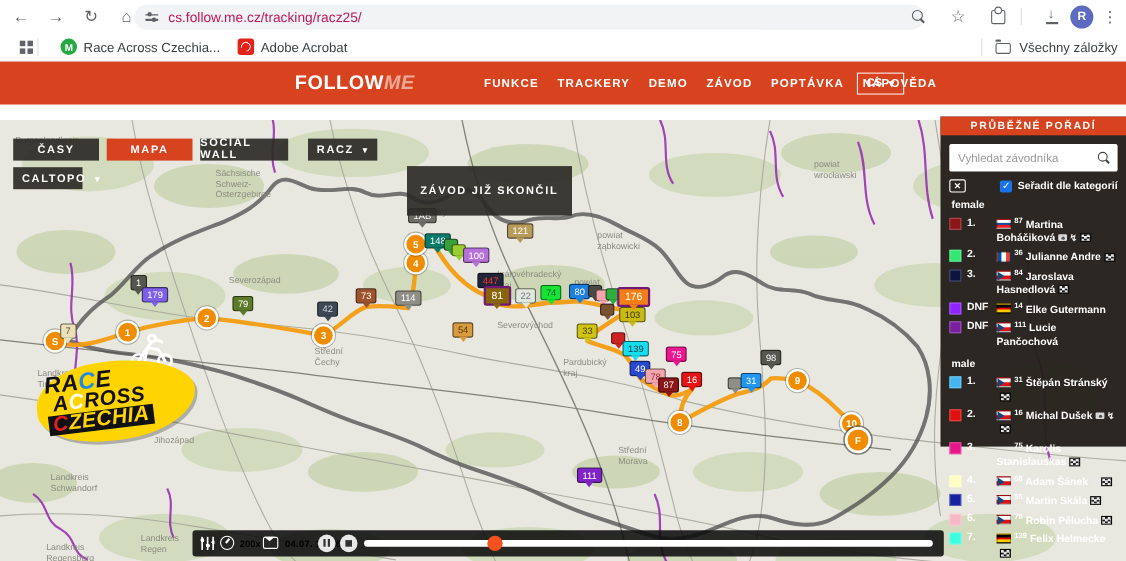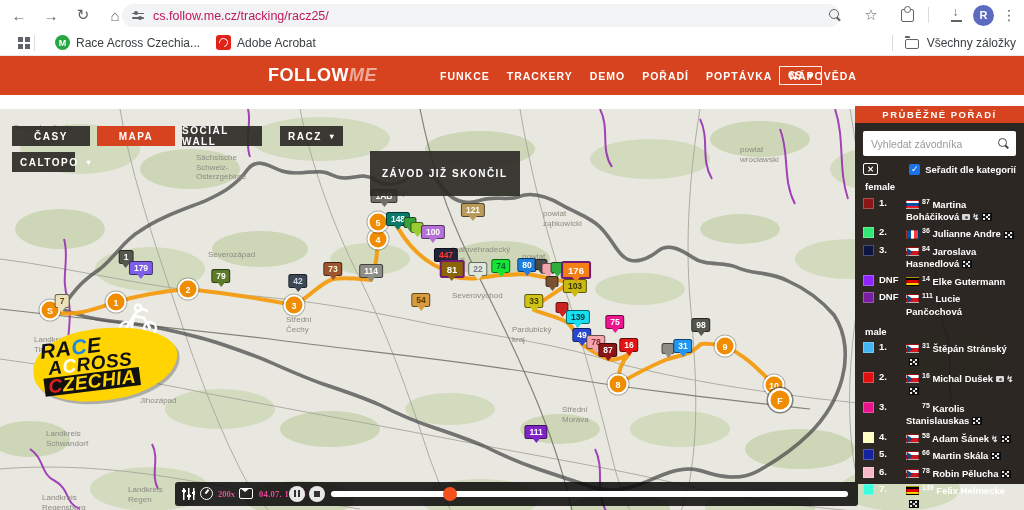--- a/index.html
+++ b/index.html
@@ -52,32 +52,32 @@
   .nav-menu { position:absolute; left:440px; display:flex; align-items:center; gap:17px; }
   .nav-item { color:#fff; font-size:10.5px; font-weight:bold; letter-spacing:1px; cursor:pointer; }
   .lang-box { position:absolute; left:779px; border:1px solid rgba(255,255,255,.9); color:#fff; font-size:10px; font-weight:bold; padding:3px 8px; display:flex; gap:6px; align-items:center; }
 
   
   .map { position:absolute; top:109px; left:0; width:1024px; height:415px; background:#e9e8e0; overflow:hidden; }
   .map svg.base { position:absolute; inset:0; }
   .rlabel { position:absolute; font-size:8px; line-height:1.2; color:#8b8b80; white-space:pre-line; z-index:2; }
   .cp { position:absolute; width:17px; height:17px; border-radius:50%; background:#f08c00; color:#fff; font-size:9px; font-weight:bold; display:flex; align-items:center; justify-content:center; box-shadow:0 0 0 2px #fff, 0 0 0 3px rgba(0,0,0,.25); transform:translate(-50%,-50%); z-index:4; }
   .cp.fin { width:19px; height:19px; box-shadow:0 0 0 2.5px #fff, 0 0 0 4px rgba(40,40,40,.55); }
-  .mk { position:absolute; transform:translateX(-50%); padding:1px 4px; min-width:13px; min-height:11px; font-size:8.5px; font-weight:bold; text-align:center; border:1px solid rgba(0,0,0,.55); border-radius:2.5px; z-index:5; line-height:1.2; cursor:pointer; }
+  .mk { position:absolute; transform:translateX(-50%); padding:1px 4px; min-width:13px; min-height:11px; font-size:8.5px; font-weight:normal; text-align:center; border:1px solid rgba(0,0,0,.55); border-radius:2.5px; z-index:5; line-height:1.2; cursor:pointer; }
   .mk:after { content:''; position:absolute; left:50%; bottom:-5px; transform:translateX(-50%); border:4px solid transparent; border-top:5px solid var(--mc); border-bottom:0; }
   .mk.hl { border:2px solid #701a75; font-size:9.5px; padding:1.5px 5px; z-index:6; }
 
   
   .ctl { position:absolute; z-index:16; background:rgba(45,42,38,.92); color:#fff; font-size:10px; font-weight:bold; letter-spacing:1.5px; height:20px; display:flex; align-items:center; justify-content:center; cursor:pointer; }
   .ctl.active { background:#d8431f; }
   .ctl .chev { margin-left:8px; font-size:8px; }
   .status-badge { position:absolute; left:370px; top:42px; z-index:16; background:rgba(45,42,38,.92); color:#fff; font-size:10px; font-weight:bold; letter-spacing:1.5px; padding:17px 12px; }
 
   
-  .sidebar { position:absolute; top:106px; left:855px; width:169px; height:378px; background:rgba(36,31,27,.96); z-index:20; }
+  .sidebar { position:absolute; top:106px; left:855px; width:169px; height:300px; background:rgba(36,31,27,.96); z-index:20; }
   .sb-head { height:17px; background:#d8431f; color:#fff; font-size:9.5px; font-weight:bold; letter-spacing:1.5px; display:flex; align-items:center; justify-content:center; }
   .sb-body { padding:8px 8px 0 8px; }
   .sb-search { position:relative; }
   .sb-search input { width:100%; height:25px; border:0; border-radius:2px; background:#fff; font-size:10.5px; padding:0 24px 0 8px; color:#333; font-family:inherit; }
   .sb-search input::placeholder { color:#9a9a9a; }
   .s-mag { position:absolute; right:7px; top:7px; width:11px; height:11px; }
   .s-mag:before { content:''; position:absolute; width:7px; height:7px; border:1.5px solid #444; border-radius:50%; }
   .s-mag:after { content:''; position:absolute; width:4px; height:1.5px; background:#444; transform:rotate(45deg); top:8px; left:6.5px; }
   .sb-tools { display:flex; align-items:center; justify-content:space-between; margin:7px 0 4px 0; }
   .clear-ic { width:15px; height:12px; border:1.6px solid #fff; border-radius:2px; color:#fff; font-size:8px; font-weight:bold; display:flex; align-items:center; justify-content:center; cursor:pointer; }
@@ -106,21 +106,21 @@
   .race-logo { position:absolute; left:28px; top:300px; width:160px; height:115px; z-index:15; }
   .blob { position:absolute; left:5px; top:28px; width:145px; height:72px; background:#ffd400; border-radius:48% 60% 55% 50%/55% 50% 60% 48%; transform:rotate(-7deg); box-shadow:2px 3px 0 rgba(0,0,0,.25); }
   .blob-txt { position:absolute; left:14px; top:36px; transform:rotate(-7deg); font-weight:800; font-style:italic; color:#111; line-height:.92; letter-spacing:.5px; }
   .blob-txt .l1 { font-size:21px; }
   .blob-txt .l2 { font-size:19px; padding-left:6px; }
   .blob-txt .l3 { font-size:19px; background:#111; color:#ffd400; padding:0 4px 1px 4px; display:inline-block; }
   .blob-txt .l3 span.c0 { color:#e02020; }
   .cyclist { position:absolute; left:88px; top:2px; width:44px; height:34px; }
 
   
-  .player { position:absolute; left:175px; top:482px; width:683px; height:24px; background:rgba(12,12,12,.88); border-radius:3px; z-index:18; color:#ec4899;font-family:Liberation Serif, serif; }
+  .player { position:absolute; left:175px; top:482px; width:683px; height:24px; background:rgba(12,12,12,.88); border-radius:3px; z-index:18; color:#000000; }
   .eq { position:absolute; left:7px; top:6px; width:13px; height:12px; background:
       linear-gradient(#fff,#fff) 1px 0/1.5px 12px no-repeat,
       linear-gradient(#fff,#fff) 6px 0/1.5px 12px no-repeat,
       linear-gradient(#fff,#fff) 11px 0/1.5px 12px no-repeat,
       radial-gradient(circle at 2px 3px,#fff 1.6px,transparent 2px),
       radial-gradient(circle at 7px 8px,#fff 1.6px,transparent 2px),
       radial-gradient(circle at 12px 5px,#fff 1.6px,transparent 2px); }
   .speedo { position:absolute; left:25px; top:5px; width:13px; height:13px; border:1.5px solid #fff; border-radius:50%; }
   .speedo:after { content:''; position:absolute; left:5px; top:1px; width:1.5px; height:5px; background:#fff; transform:rotate(40deg); }
   .speed-txt { position:absolute; left:43px; top:7px; font-size:8.5px; font-weight:bold; }
@@ -186,21 +186,21 @@
       <span>Všechny záložky</span>
     </div>
   </div>
 
   <div class="navbar">
     <div class="logo"><span>FOLLOW</span><span class="lt">ME</span></div>
     <div class="nav-menu">
         <span class="nav-item">FUNKCE</span>
         <span class="nav-item">TRACKERY</span>
         <span class="nav-item">DEMO</span>
-        <span class="nav-item">POŘADÍ</span>
+        <span class="nav-item">ZÁVOD</span>
         <span class="nav-item">POPTÁVKA</span>
         <span class="nav-item">NÁPOVĚDA</span>
       </div>
     <div class="lang-box">
       <span>CS</span>
       <span class="chev">▾</span>
     </div>
   </div>
 
   <div class="map">

